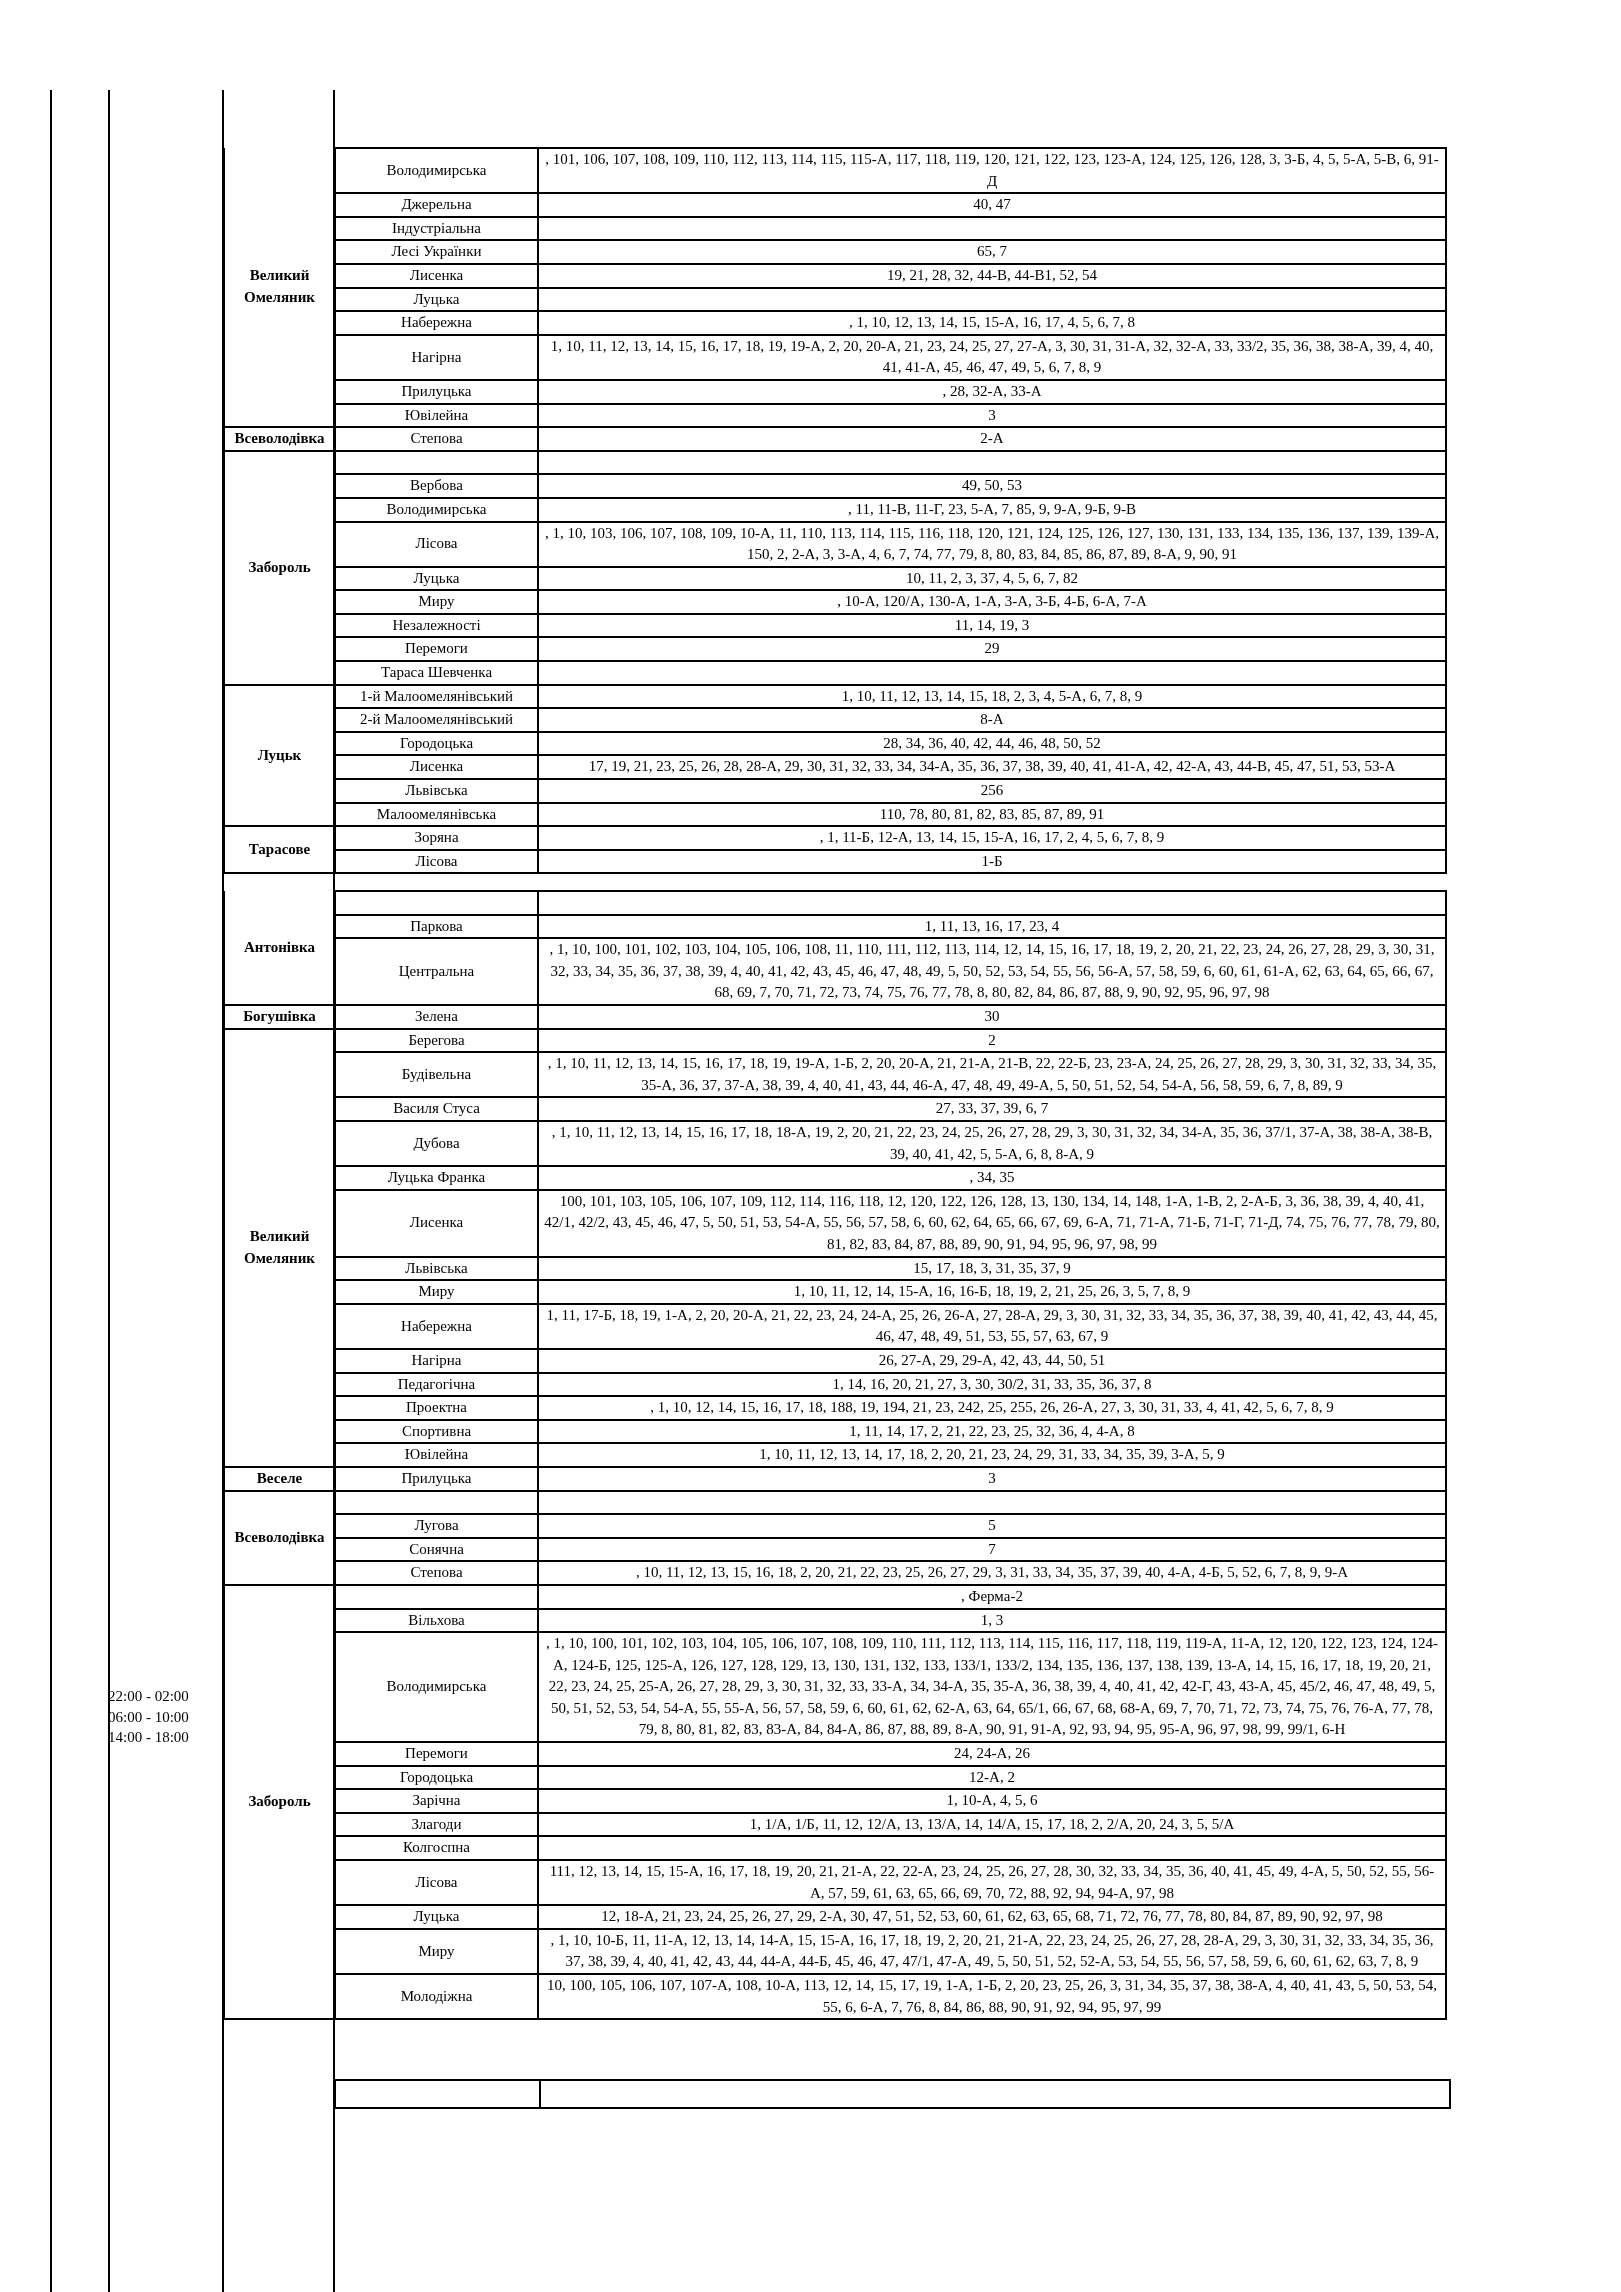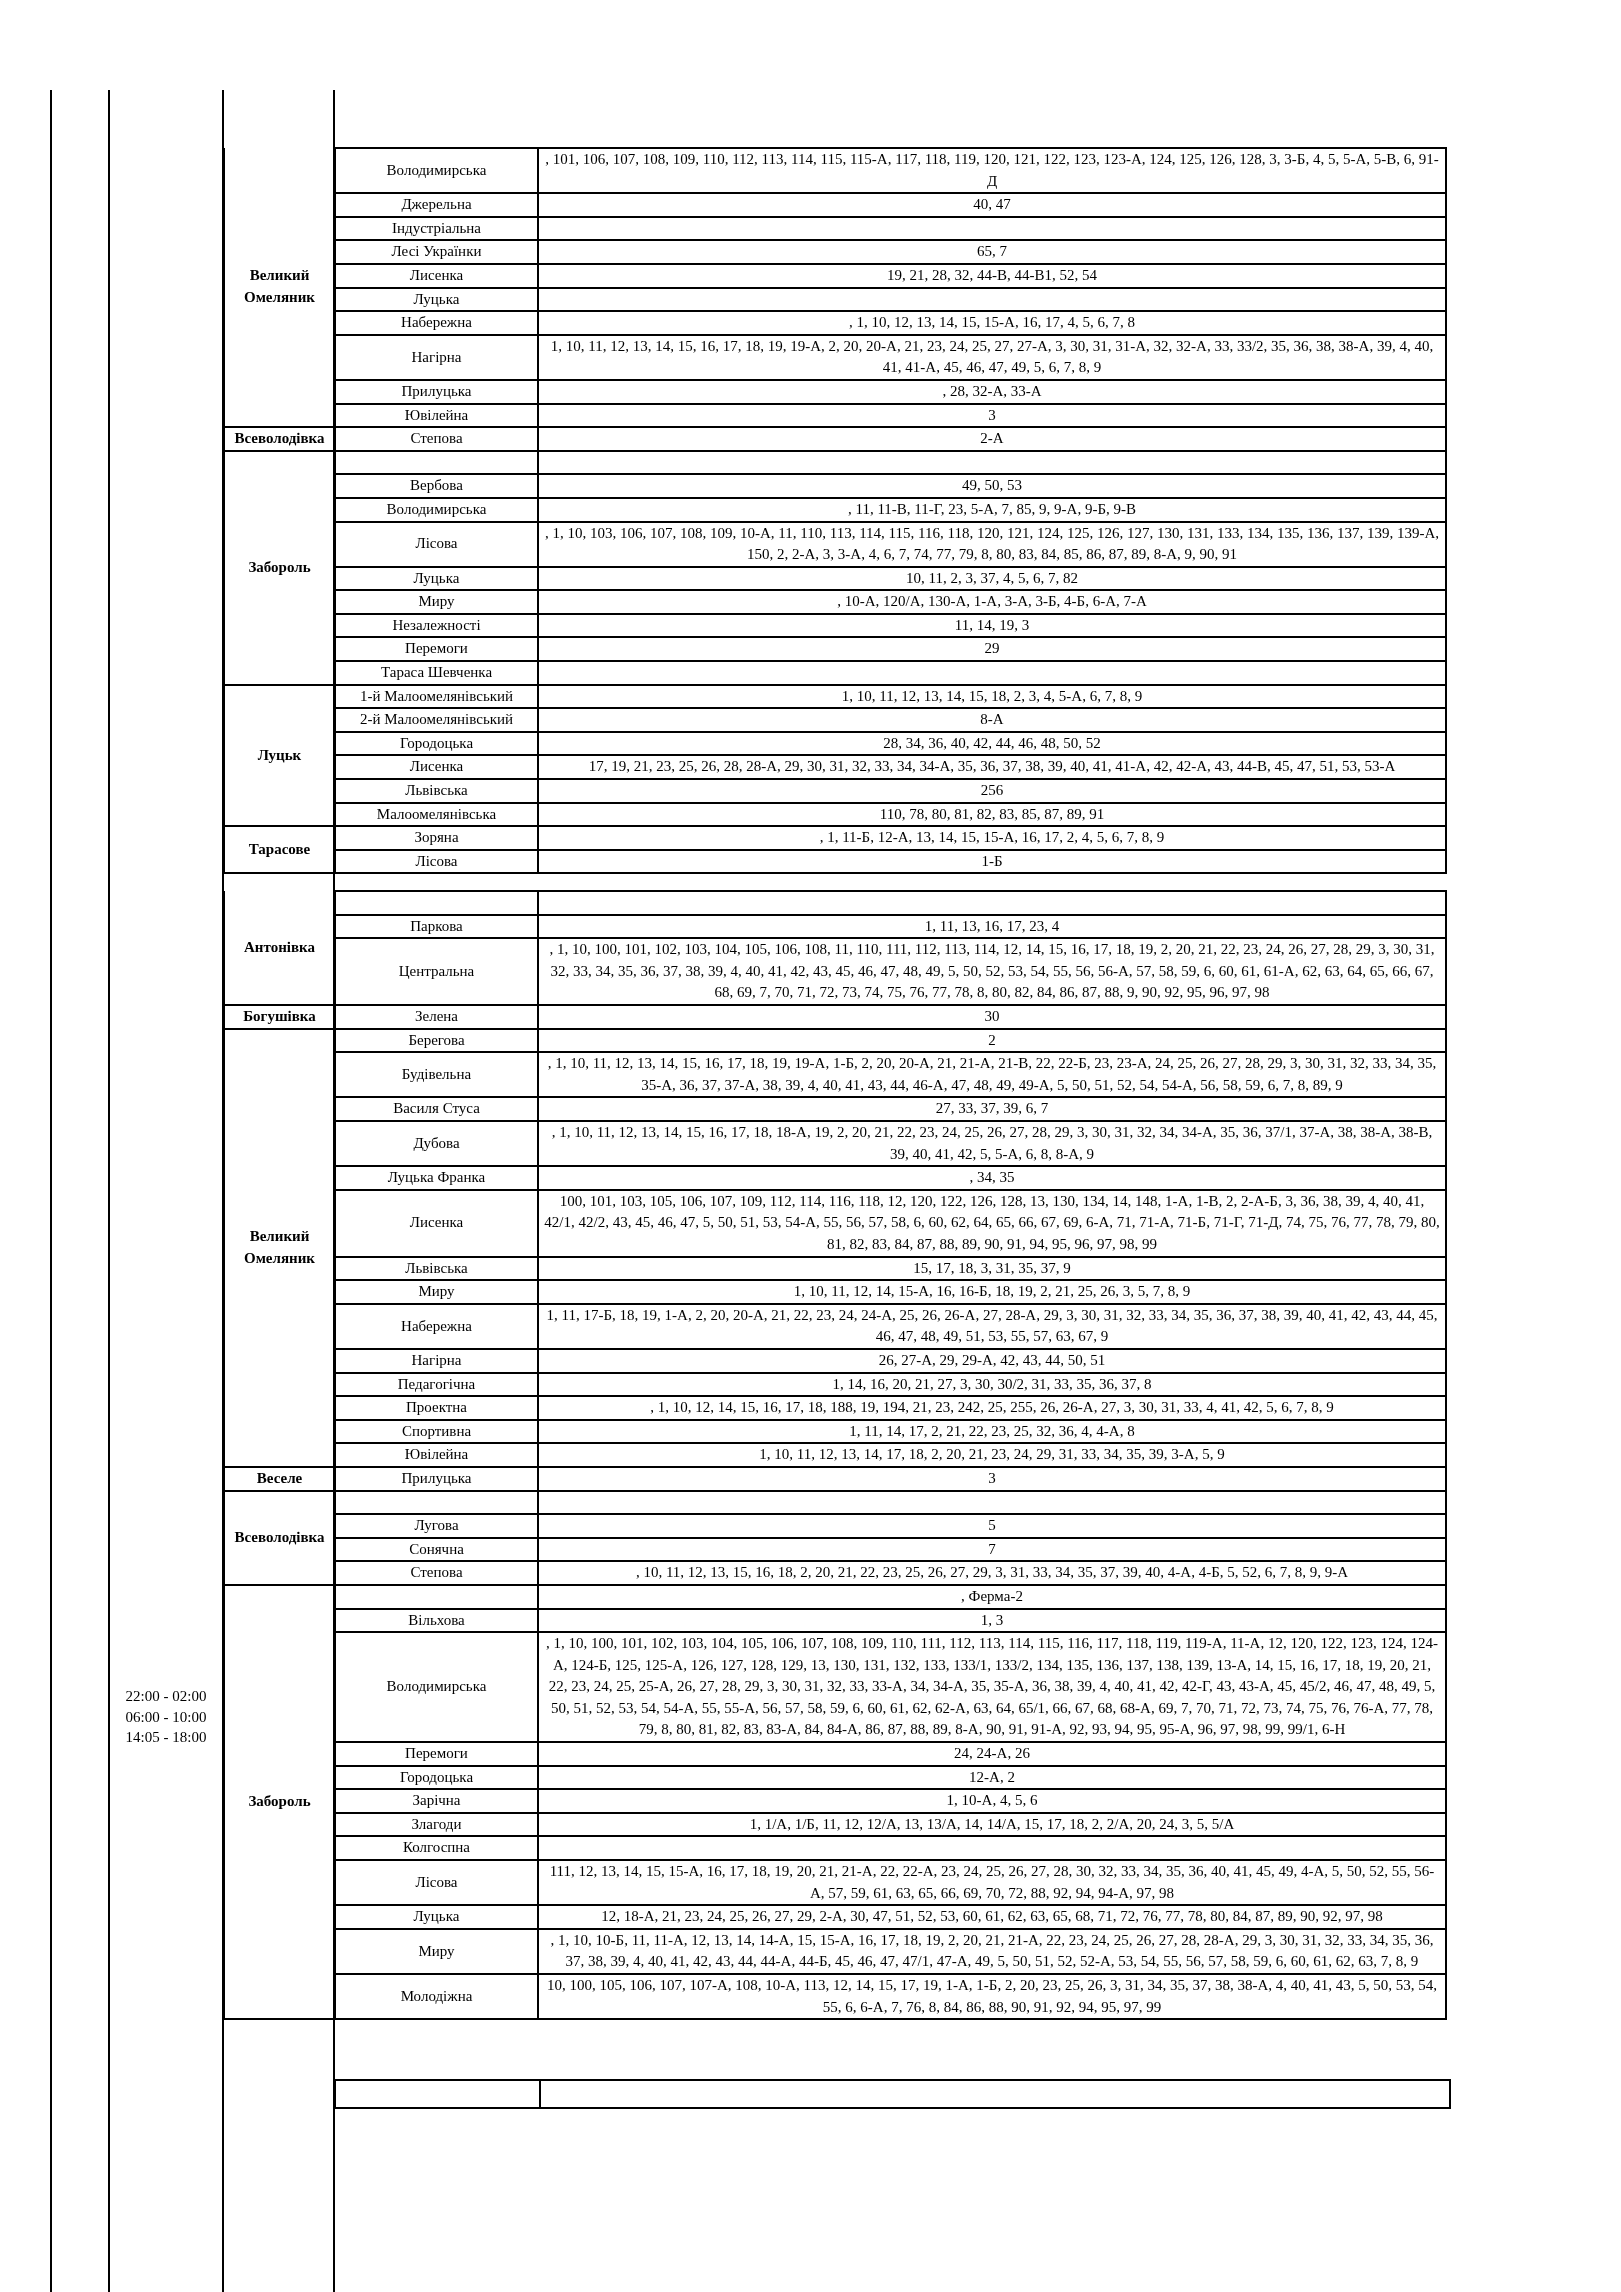--- a/index.html
+++ b/index.html
@@ -5,21 +5,21 @@
   html,body{margin:0;padding:0;}
   body{
     width:1621px;height:2293px;overflow:hidden;position:relative;
     background:#ffffff;
     font-family:"Liberation Serif","DejaVu Serif",serif;
     color:#000;
   }
   .vrule{position:absolute;top:90px;height:2202px;width:2px;background:#000;}
   .time-block{
     position:absolute;left:108px;top:1686px;width:116px;
-    text-align:center;font-size:15px;line-height:20.6px;white-space:nowrap;
+    text-align:left;font-size:15px;line-height:20.6px;white-space:nowrap;
   }
   .tables-wrap{position:absolute;left:223px;top:147px;width:1221px;}
   table.sched{
     border-collapse:collapse;table-layout:fixed;width:1221px;
     font-size:15px;
   }
   table.sched td{
     border:2px solid #000;
     padding:0 3.9px;
     text-align:center;vertical-align:middle;
@@ -45,21 +45,21 @@
 <div class="page">
 
   <div class="vrule" style="left:50px"></div>
   <div class="vrule" style="left:108px"></div>
   <div class="vrule" style="left:222px"></div>
   <div class="vrule" style="left:333px"></div>
 
   <div class="time-block">
     <div>22:00 - 02:00</div>
     <div>06:00 - 10:00</div>
-    <div>14:05 - 18:00</div>
+    <div>14:00 - 18:00</div>
   </div>
 
   <div class="tables-wrap">
     <table class="sched sec1">
       <colgroup>
           <col style="width:111px">
           <col style="width:203px">
           <col style="width:908px">
         </colgroup>
       <tbody>

